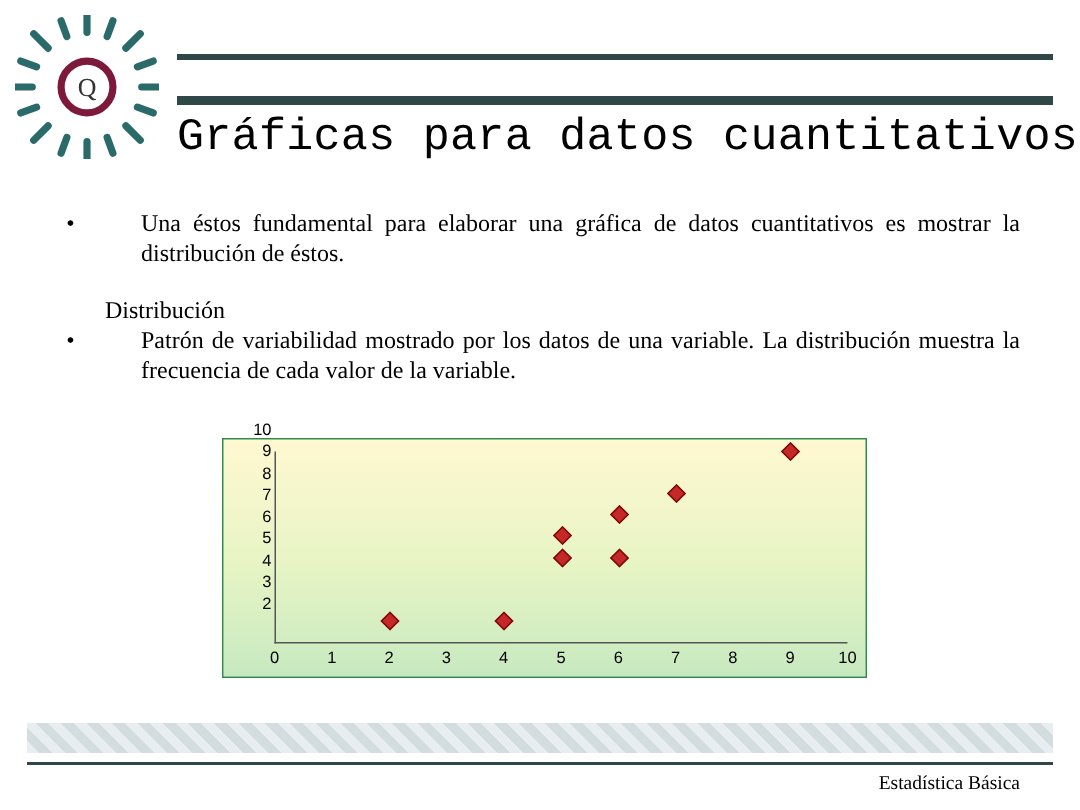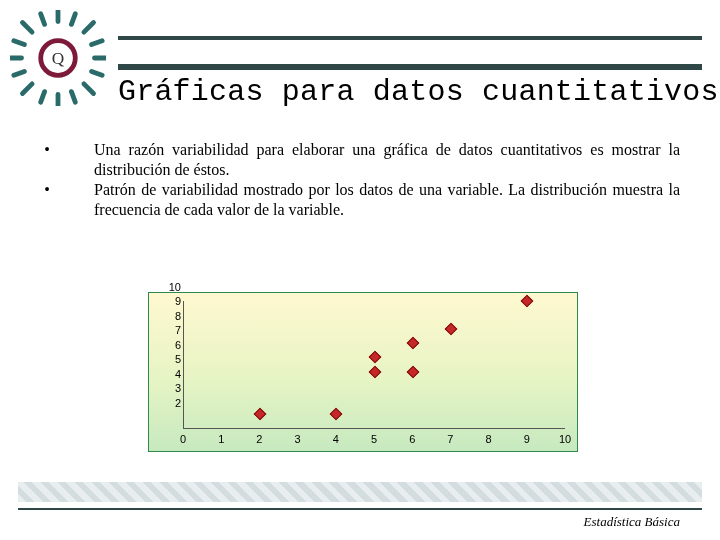--- a/index.html
+++ b/index.html
@@ -63,21 +63,21 @@
 
   
   .footer-stripe {
     position: absolute; left: 18px; right: 18px; bottom: 38px; height: 20px;
     background: repeating-linear-gradient(45deg, #e8eef0 0 6px, #d3dde0 6px 12px);
   }
   .footer-rule {
     position: absolute; left: 18px; right: 18px; bottom: 30px; height: 2px; background: #2f4746;
   }
   .footer-text {
-    position: absolute; right: 40px; bottom: 10px; font-style: italic; font-size: 13px;
+    position: absolute; right: 40px; bottom: 10px; font-size: 13px;
   }
 </style>
 </head>
 <body>
 <div class="page">
 
   <div class="top-rule"></div>
   <div class="mid-rule"></div>
 
   <div class="logo">
@@ -105,23 +105,24 @@
       </g>
       <text x="50" y="56" text-anchor="middle" font-family="serif" font-size="18" fill="#333">Q</text>
     </svg>
   </div>
 
   <h1 class="title">Gráficas para datos cuantitativos</h1>
 
   <div class="body">
     <div class="bullet-row">
       <div class="bullet-dot">•</div>
-      <div class="bullet-text indent">Una razón variabilidad para elaborar una gráfica de datos cuantitativos es mostrar la distribución de éstos.</div>
+      <div class="bullet-text indent">Una éstos fundamental para elaborar una gráfica de datos cuantitativos es mostrar la distribución de éstos.</div>
     </div>
 
+    <div class="dist-head indent">Distribución</div>
 
     <div class="bullet-row sub-bullet">
       <div class="bullet-dot">•</div>
       <div class="bullet-text indent">Patrón de variabilidad mostrado por los datos de una variable. La distribución muestra la frecuencia de cada valor de la variable.</div>
     </div>
   </div>
 
   <div class="chart-wrap">
     <div class="plot">
       <div class="y-axis-labels" id="y-axis">

